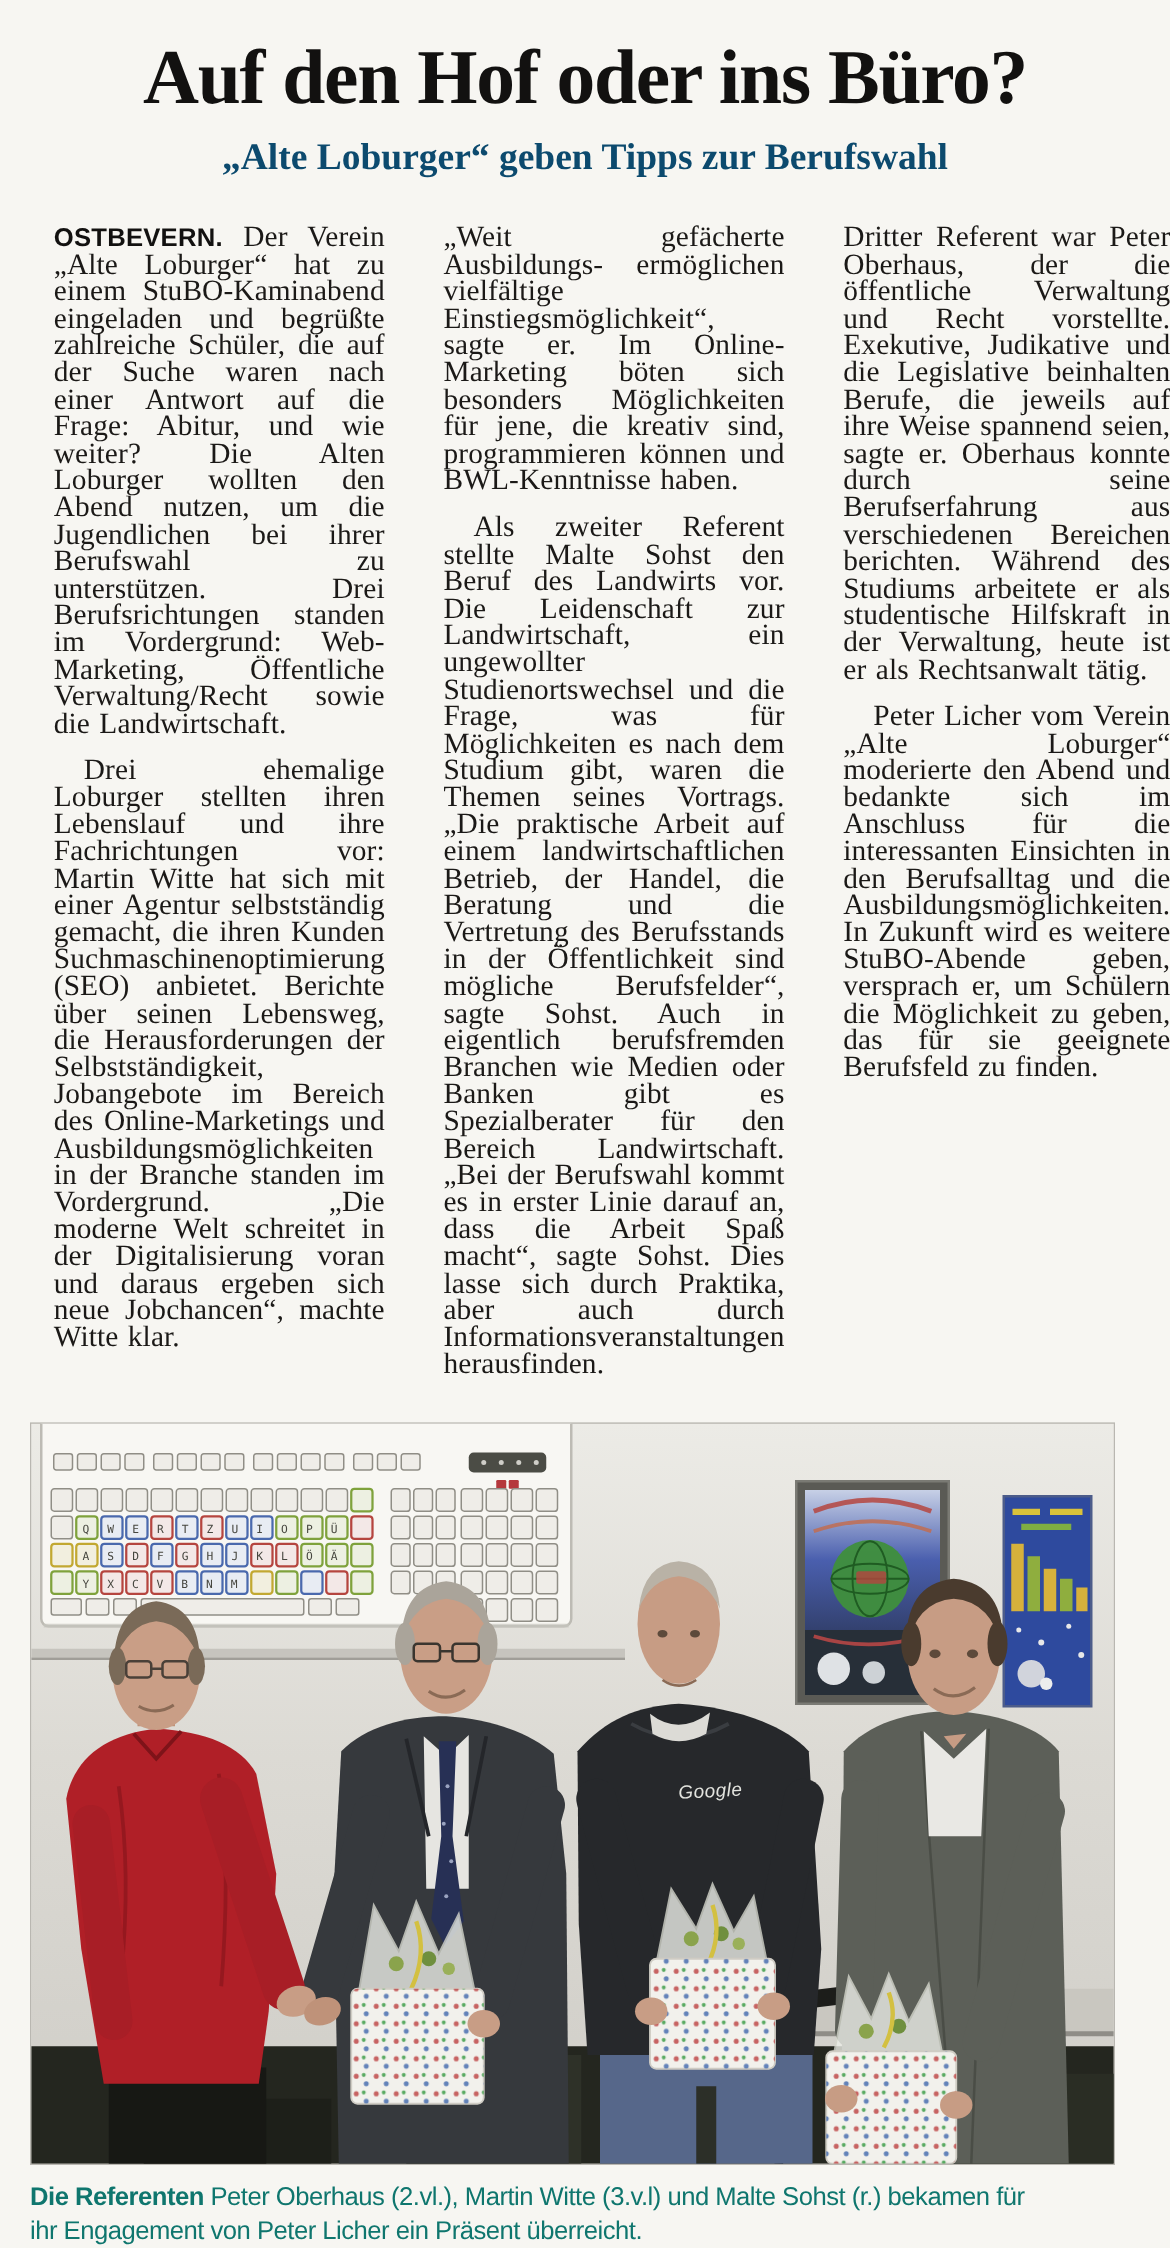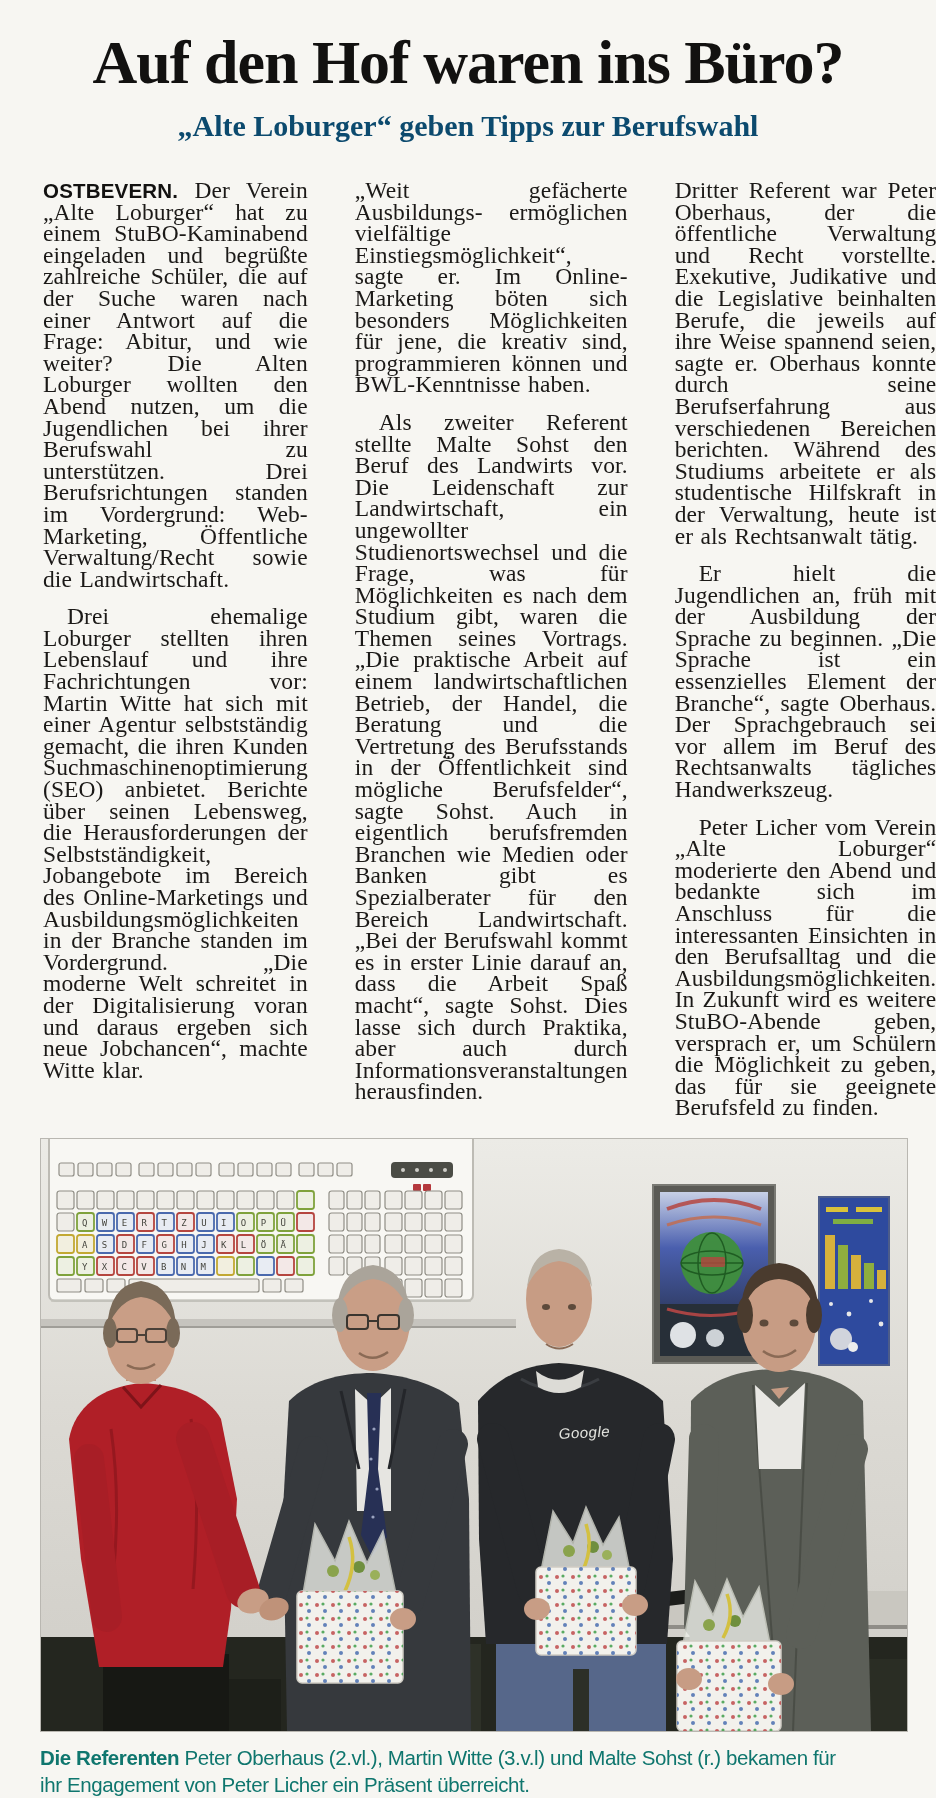--- a/index.html
+++ b/index.html
@@ -47,21 +47,21 @@
   .col p{margin:16px;}
   .col p + p{text-indent:24px;}
   .dateline{
     font-family:"Liberation Sans",sans-serif;
     font-weight:bold;
     font-size:20.5px;
     letter-spacing:0.2px;
     color:#121110;
   }
   figure{margin:0;}
-  .photo-figure{position:absolute;left:40px;top:1108px;width:800px;}
+  .photo-figure{position:absolute;left:24px;top:1108px;width:800px;}
   .photo-svg{display:block;border:1px solid #b9b7b1;background:#dbd9d3;}
   .caption{
     margin-top:12px;
     font-family:"Liberation Sans",sans-serif;
     font-size:20.5px;
     line-height:27px;
     letter-spacing:-0.4px;
     color:#0f766e;
     text-align:left;
   }
@@ -73,35 +73,34 @@
   .kR{fill:#f3e8e7;stroke:#b5453f;stroke-width:1.8;}
   .kY{fill:#f2efdf;stroke:#c2a832;stroke-width:1.8;}
   .kl{font-family:"DejaVu Sans Mono",monospace;font-size:9px;fill:#46463f;}
   .glogo{font-family:"Liberation Sans",sans-serif;font-size:15px;fill:#e3e4df;font-style:italic;letter-spacing:0.5px;}
 </style>
 </head>
 <body>
 
 <div class="page">
 
-  <h1 class="headline">Auf den Hof waren ins Büro?</h1>
+  <h1 class="headline">Auf den Hof oder ins Büro?</h1>
   <h2 class="subheadline">„Alte Loburger“ geben Tipps zur Berufswahl</h2>
 
   <div class="columns">
     <div class="col">
       <p><span class="dateline">OSTBEVERN.</span><span> Der Verein „Alte Loburger“ hat zu einem StuBO-Kaminabend eingeladen und begrüßte zahlreiche Schüler, die auf der Suche waren nach einer Antwort auf die Frage: Abitur, und wie weiter? Die Alten Loburger wollten den Abend nutzen, um die Jugendlichen bei ihrer Berufswahl zu unterstützen. Drei Berufsrichtungen standen im Vordergrund: Web-Marketing, Öffentliche Verwaltung/Recht sowie die Landwirtschaft.</span></p>
       <p>Drei ehemalige Loburger stellten ihren Lebenslauf und ihre Fachrichtungen vor: Martin Witte hat sich mit einer Agentur selbstständig gemacht, die ihren Kunden Suchmaschinenoptimierung (SEO) anbietet. Berichte über seinen Lebensweg, die Herausforderungen der Selbstständigkeit, Jobangebote im Bereich des Online-Marketings und Ausbildungsmöglichkeiten in der Branche standen im Vordergrund. „Die moderne Welt schreitet in der Digitalisierung voran und daraus ergeben sich neue Jobchancen“, machte Witte klar.</p>
     </div>
     <div class="col">
       <p>„Weit gefächerte Ausbildungs- ermöglichen vielfältige Einstiegsmöglichkeit“, sagte er. Im Online-Marketing böten sich besonders Möglichkeiten für jene, die kreativ sind, programmieren können und BWL-Kenntnisse haben.</p>
       <p>Als zweiter Referent stellte Malte Sohst den Beruf des Landwirts vor. Die Leidenschaft zur Landwirtschaft, ein ungewollter Studienortswechsel und die Frage, was für Möglichkeiten es nach dem Studium gibt, waren die Themen seines Vortrags. „Die praktische Arbeit auf einem landwirtschaftlichen Betrieb, der Handel, die Beratung und die Vertretung des Berufsstands in der Öffentlichkeit sind mögliche Berufsfelder“, sagte Sohst. Auch in eigentlich berufsfremden Branchen wie Medien oder Banken gibt es Spezialberater für den Bereich Landwirtschaft. „Bei der Berufswahl kommt es in erster Linie darauf an, dass die Arbeit Spaß macht“, sagte Sohst. Dies lasse sich durch Praktika, aber auch durch Informationsveranstaltungen herausfinden.</p>
     </div>
     <div class="col">
       <p>Dritter Referent war Peter Oberhaus, der die öffentliche Verwaltung und Recht vorstellte. Exekutive, Judikative und die Legislative beinhalten Berufe, die jeweils auf ihre Weise spannend seien, sagte er. Oberhaus konnte durch seine Berufserfahrung aus verschiedenen Bereichen berichten. Während des Studiums arbeitete er als studentische Hilfskraft in der Verwaltung, heute ist er als Rechtsanwalt tätig.</p>
-      <p>Er hielt die Jugendlichen an, früh mit der Ausbildung der Sprache zu beginnen. „Die Sprache ist ein essenzielles Element der Branche“, sagte Oberhaus. Der Sprachgebrauch sei vor allem im Beruf des Rechtsanwalts tägliches Handwerkszeug.</p>
       <p>Peter Licher vom Verein „Alte Loburger“ moderierte den Abend und bedankte sich im Anschluss für die interessanten Einsichten in den Berufsalltag und die Ausbildungsmöglichkeiten. In Zukunft wird es weitere StuBO-Abende geben, versprach er, um Schülern die Möglichkeit zu geben, das für sie geeignete Berufsfeld zu finden.</p>
     </div>
   </div>
 
   <figure class="photo-figure">
     <svg class="photo-svg" width="866" height="592" viewBox="0 0 866 592">
       <defs>
         <linearGradient id="wallGrad" x1="0" y1="0" x2="0" y2="1">
           <stop offset="0" stop-color="#ecebe6"></stop>
           <stop offset="0.45" stop-color="#dcdad4"></stop>

